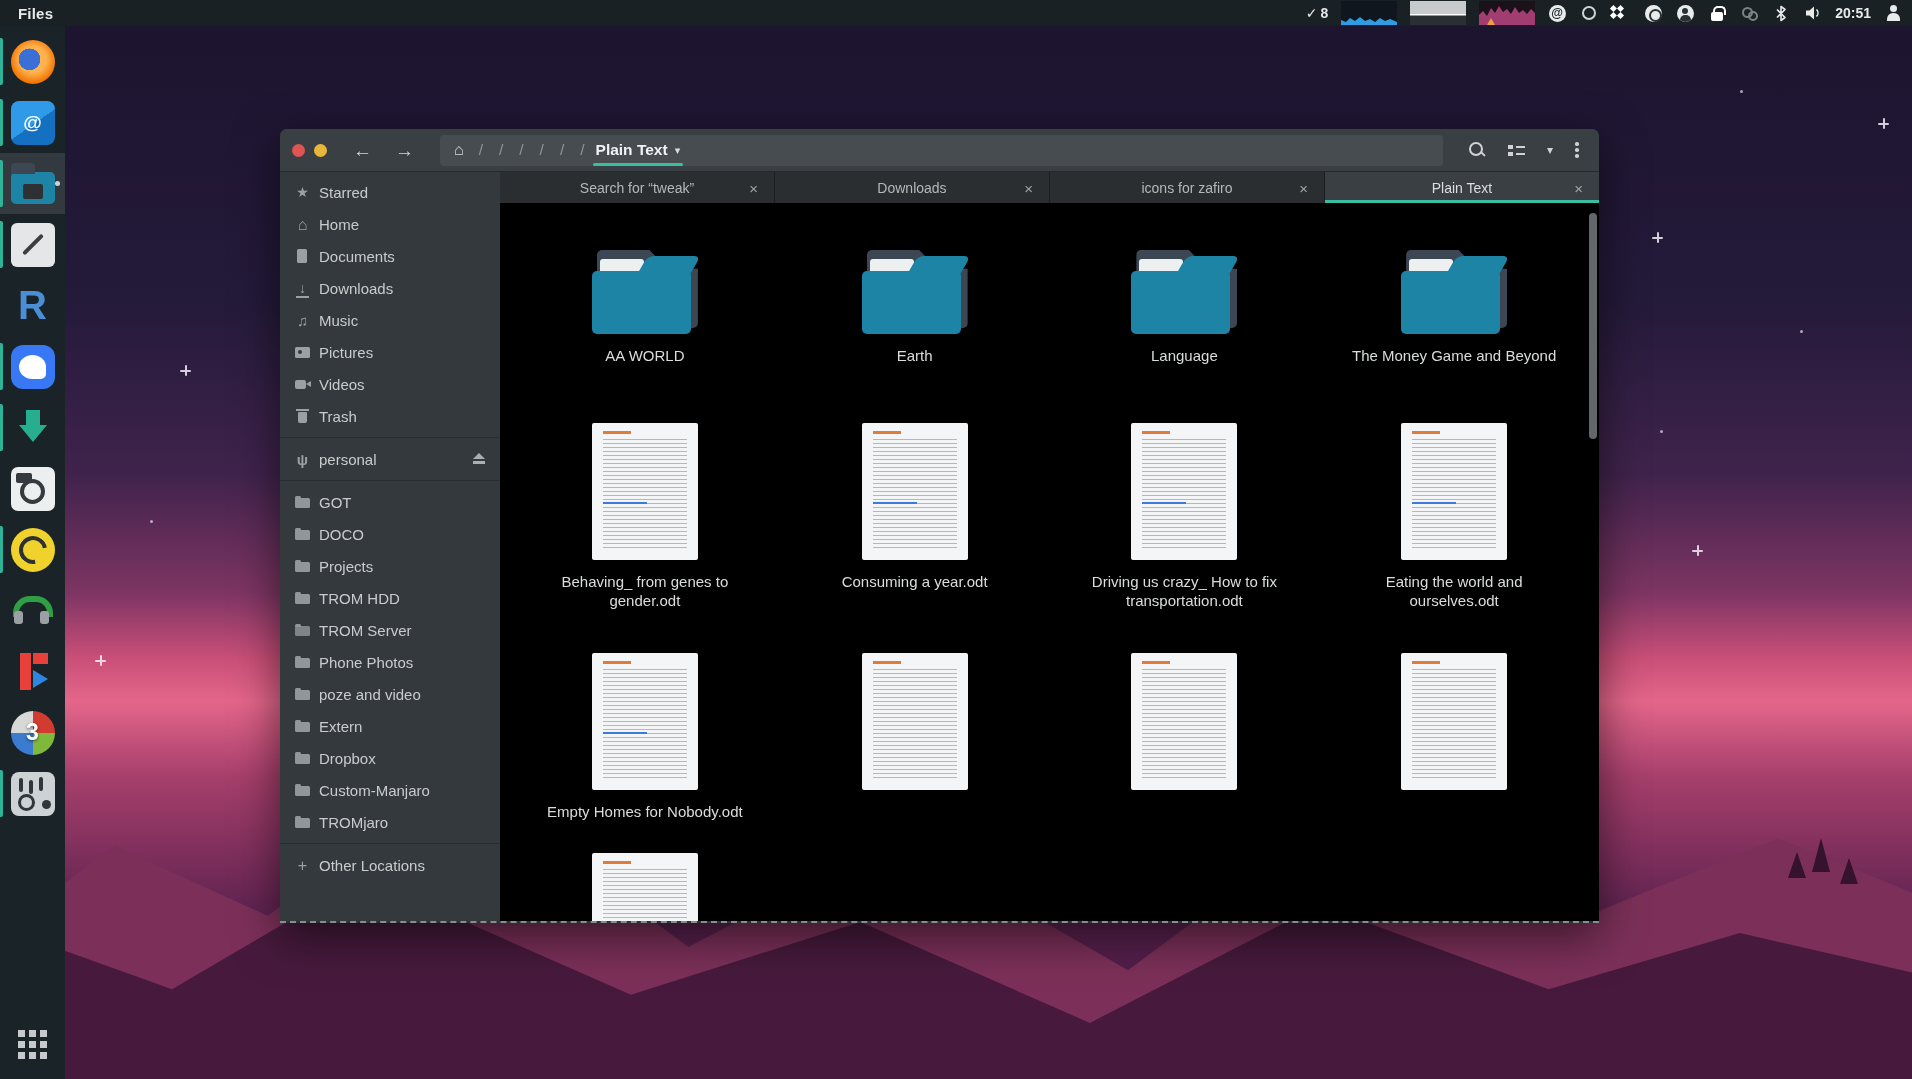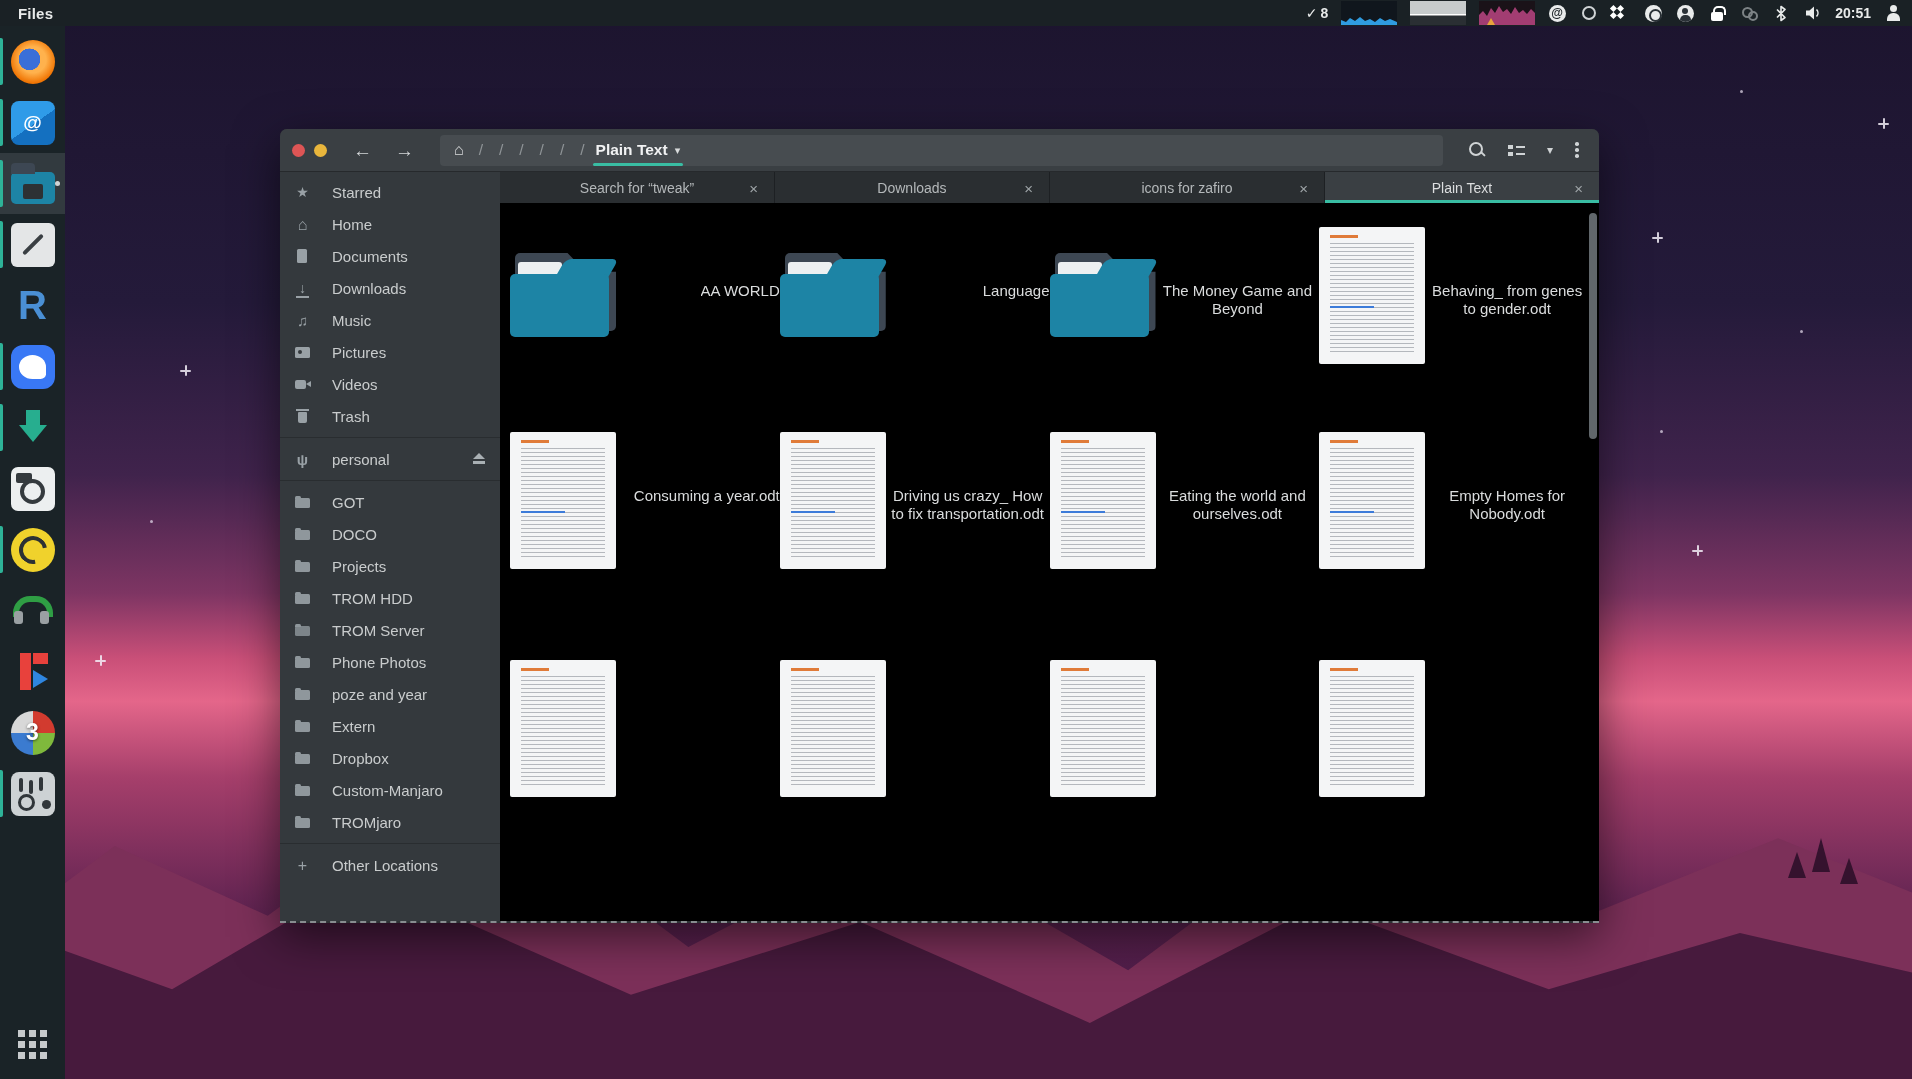--- a/index.html
+++ b/index.html
@@ -102,21 +102,21 @@
   .i-search::after{content:"";position:absolute;left:12px;top:12px;width:6px;height:2px;background:#cfd3d5;transform:rotate(45deg);border-radius:1px;}
   .i-viewgrid{position:relative;width:17px;height:13px;}
   .i-viewgrid::before{content:"";position:absolute;left:0;top:1px;width:5px;height:4px;background:#cfd3d5;box-shadow:0 7px 0 #cfd3d5;}
   .i-viewgrid::after{content:"";position:absolute;left:8px;top:2px;width:9px;height:2px;background:#cfd3d5;box-shadow:0 7px 0 #cfd3d5;}
   .i-caret{color:#cfd3d5;font-size:12px;}
   .i-kebab{position:relative;width:4px;height:18px;}
   .i-kebab::before{content:"";position:absolute;left:0;top:1px;width:3.5px;height:3.5px;border-radius:50%;background:#cfd3d5;box-shadow:0 6px 0 #cfd3d5,0 12px 0 #cfd3d5;}
   
   .win-body{flex:1;display:flex;min-height:0;}
   .sidebar{flex:none;width:220px;background:#34393d;padding-top:4px;font-size:15px;color:#c9cccd;overflow:hidden;}
-  .sb-row{height:32px;display:flex;align-items:center;padding:0 14px;gap:21px;}
+  .sb-row{height:32px;display:flex;align-items:center;padding:0 14px;gap:8px;}
   .sb-label{white-space:nowrap;}
   .sb-icon{flex:none;width:17px;height:17px;position:relative;color:#99a1a6;text-align:center;font-size:14px;line-height:17px;}
   .sep{height:1px;background:#292d30;margin:5px 0;}
   .icon-star .sb-icon::before{content:"★";}
   .icon-home .sb-icon::before{content:"⌂";font-size:16px;font-weight:700;}
   .icon-document .sb-icon::before{content:"";position:absolute;left:3px;top:1px;width:10px;height:14px;background:#99a1a6;border-radius:1.5px;}
   .icon-download .sb-icon::before{content:"↓";font-weight:700;}
   .icon-download .sb-icon::after{content:"";position:absolute;left:2px;bottom:-1px;width:13px;height:2px;background:#99a1a6;}
   .icon-music .sb-icon::before{content:"♫";font-size:15px;}
   .icon-picture .sb-icon::before{content:"";position:absolute;left:1px;top:3px;width:15px;height:11px;background:#99a1a6;border-radius:1.5px;}
@@ -137,21 +137,21 @@
   
   .main{flex:1;display:flex;flex-direction:column;min-width:0;background:#000000;}
   .tabbar{flex:none;height:31px;display:flex;background:#202427;}
   .tab{flex:1;position:relative;display:flex;align-items:center;justify-content:center;background:#2a2e31;border-right:1px solid #1d2023;color:#b4b8ba;font-size:14px;}
   .tab:last-child{border-right:none;}
   .tab.active{background:#3a3f43;color:#dcdedf;}
   .tab.active::after{content:"";position:absolute;left:0;right:0;bottom:0;height:3px;background:#39bda3;}
   .tab-close{position:absolute;right:16px;top:50%;transform:translateY(-50%);color:#9ea4a7;font-size:15px;line-height:1;}
   .content{flex:1;position:relative;overflow:hidden;}
   .files-grid{display:grid;grid-template-columns:repeat(4,1fr);grid-template-rows:184px 226px 230px 200px;padding:0 10px;}
-  .cell{display:flex;align-items:center;min-width:0;}
+  .cell{display:flex;flex-direction:column;align-items:center;min-width:0;}
   .icon-wrap{flex:1;display:flex;align-items:flex-end;}
   .cell-label{height:40px;margin-top:13px;font-size:15px;line-height:1.25;color:#dadcdd;text-align:center;max-width:215px;overflow:hidden;}
   .glyph-folder{display:none;width:106px;height:84px;position:relative;}
   .type-folder .glyph-folder{display:block;}
   .gf-back{position:absolute;left:5px;top:0;right:0;bottom:6px;background:#3d4753;border-radius:5px;clip-path:polygon(0 0,52% 0,70% 24%,100% 24%,100% 100%,0 100%);}
   .gf-paper{position:absolute;left:8px;top:9px;width:44px;height:26px;background:#edf0f1;border-radius:3px;box-shadow:0 3px 0 -1px #c9ced1;}
   .gf-front{position:absolute;left:0;right:7px;top:21px;bottom:0;background:#1d84a5;border-radius:5px;}
   .gf-tab{position:absolute;right:10px;top:6px;width:50%;height:22px;background:#1d84a5;border-radius:6px 6px 0 0;transform:skewX(-30deg);transform-origin:100% 100%;}
   .glyph-doc{display:none;width:106px;height:137px;background:#f4f5f6;border-radius:2px;position:relative;overflow:hidden;box-shadow:0 0 0 1px rgba(0,0,0,.3),0 2px 5px rgba(0,0,0,.3);}
   .type-doc .glyph-doc{display:block;}
@@ -439,21 +439,21 @@
             </div>
           
             <div class="sb-row icon-folder">
               <span class="sb-icon js-icon"></span>
               <span class="sb-label">Phone Photos</span>
 
             </div>
           
             <div class="sb-row icon-folder">
               <span class="sb-icon js-icon"></span>
-              <span class="sb-label">poze and year</span>
+              <span class="sb-label">poze and video</span>
 
             </div>
           
             <div class="sb-row icon-folder">
               <span class="sb-icon js-icon"></span>
               <span class="sb-label">Extern</span>
 
             </div>
           
             <div class="sb-row icon-folder">
@@ -518,45 +518,57 @@
                     <span class="gf-back"></span>
                     <span class="gf-paper"></span>
                     <span class="gf-tab"></span>
                     <span class="gf-front"></span>
                   </span>
 
                 </span>
                 <span class="cell-label">AA WORLD</span>
               </div>
 
-
-
               <div class="cell type-folder">
                 <span class="icon-wrap">
                   <span class="glyph-folder">
                     <span class="gf-back"></span>
                     <span class="gf-paper"></span>
                     <span class="gf-tab"></span>
                     <span class="gf-front"></span>
                   </span>
 
                 </span>
-                <span class="cell-label">Language</span>
-              </div>
+                <span class="cell-label">Earth</span>
+              </div>
+
 
               <div class="cell type-folder">
                 <span class="icon-wrap">
                   <span class="glyph-folder">
                     <span class="gf-back"></span>
                     <span class="gf-paper"></span>
                     <span class="gf-tab"></span>
                     <span class="gf-front"></span>
                   </span>
 
                 </span>
+                <span class="cell-label">Language</span>
+              </div>
+
+              <div class="cell type-folder">
+                <span class="icon-wrap">
+                  <span class="glyph-folder">
+                    <span class="gf-back"></span>
+                    <span class="gf-paper"></span>
+                    <span class="gf-tab"></span>
+                    <span class="gf-front"></span>
+                  </span>
+
+                </span>
                 <span class="cell-label">The Money Game and Beyond</span>
               </div>
 
 
               <div class="cell type-doc">
                 <span class="icon-wrap">
 
                   <span class="glyph-doc">
                     <span class="doc-link"></span>
                   </span>

